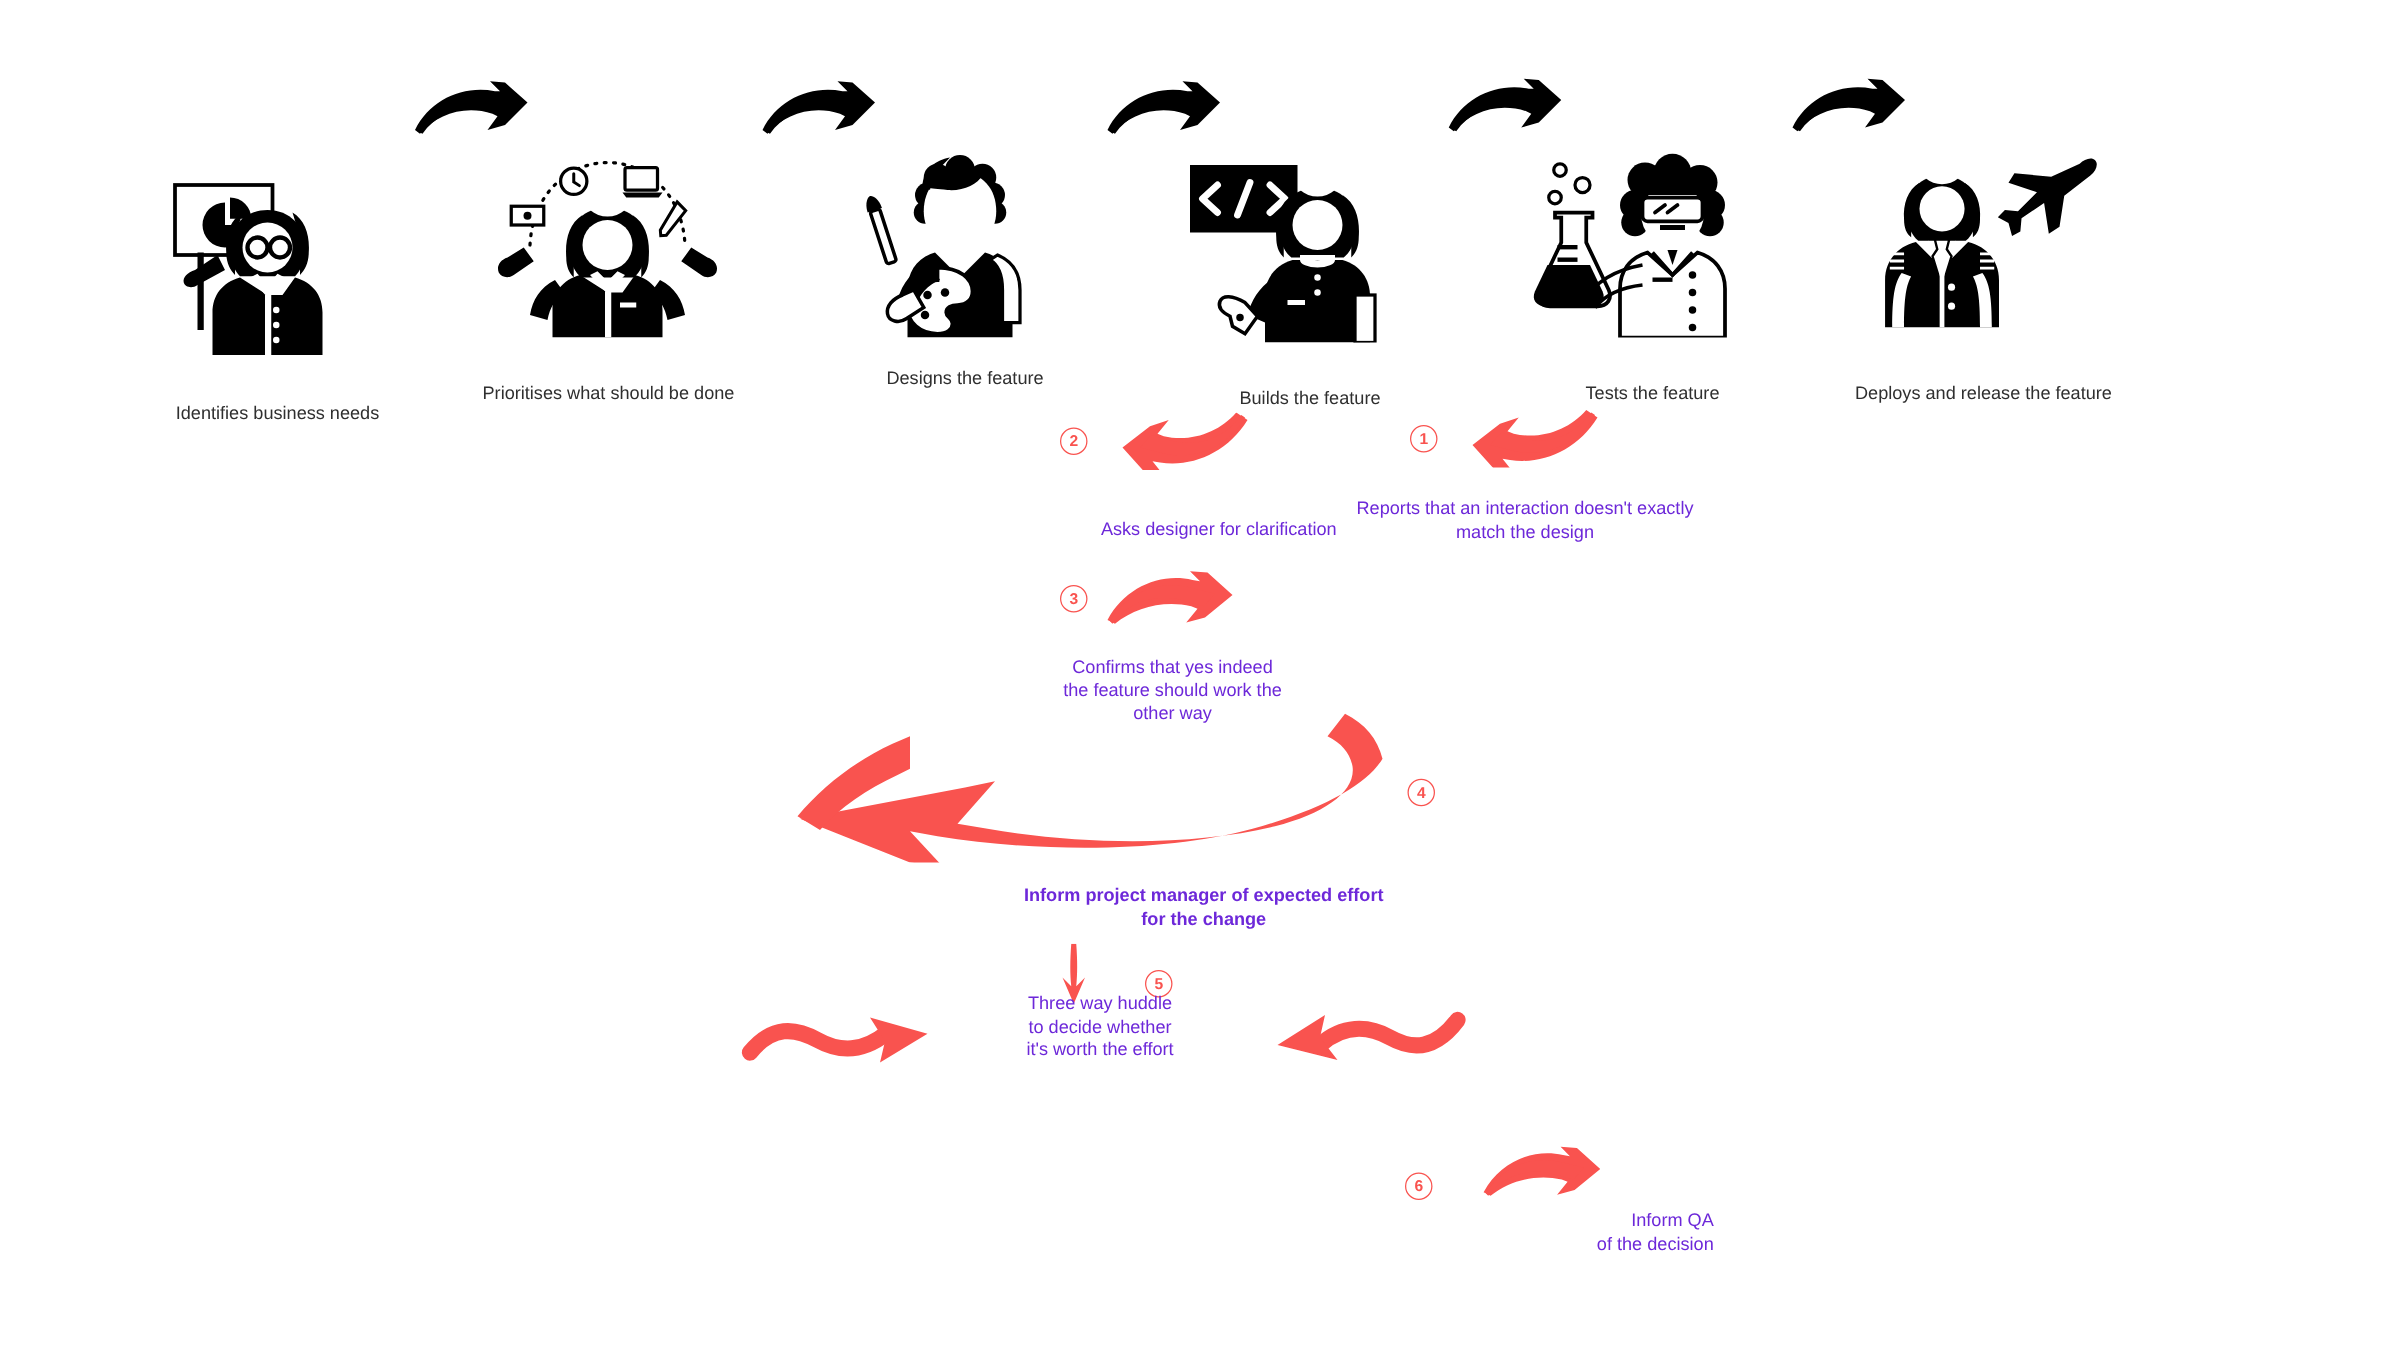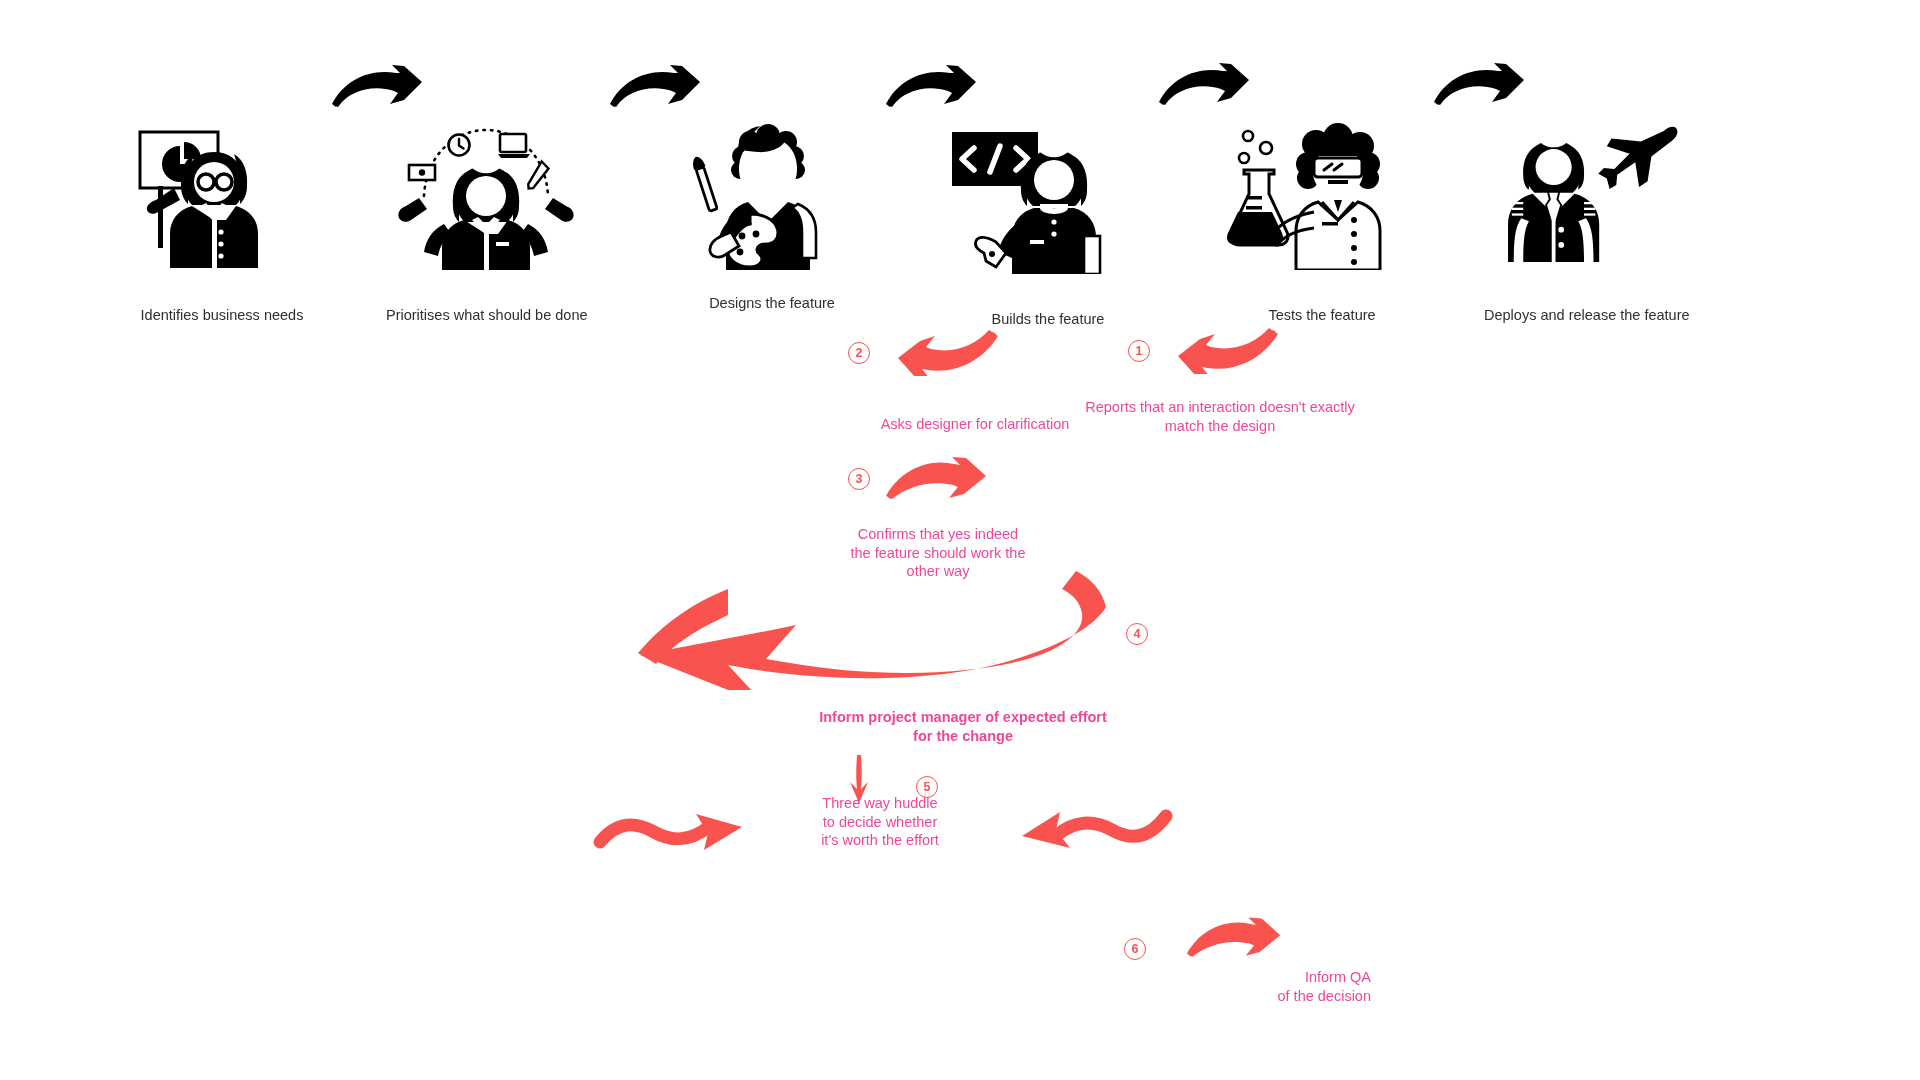--- a/index.html
+++ b/index.html
@@ -42,21 +42,21 @@
     position: absolute;
     width: 120px;
     height: 46px;
   }
 
   
   .ann-text {
     position: absolute;
     font-size: 14.5px;
     line-height: 18.5px;
-    color: #ec4899;
+    color: #6d28d9;
     text-align: center;
     white-space: pre-line;
   }
   .num-badge {
     position: absolute;
     width: 22px;
     height: 22px;
     border: 1.6px solid #F9534F;
     border-radius: 50%;
     color: #F9534F;
@@ -95,21 +95,21 @@
     <path fill="#000" d="M4 41 C18 17 44 8 68 14 L86 19 L78 28 L62 24 C40 19 20 26 8 43 Z"></path>
   </svg></div>
       <div class="flow-arrow" style="left: 1432px; top: 62px;"><svg viewBox="0 0 120 46" width="120" height="46">
     <path fill="#000" d="M2 40 C14 16 40 4 66 9 L70 9 L62 1 L74 2 L92 18 L74 36 L60 40 L68 29 L64 27
          C42 20 20 27 6 43 Z"></path>
     <path fill="#000" d="M4 41 C18 17 44 8 68 14 L86 19 L78 28 L62 24 C40 19 20 26 8 43 Z"></path>
   </svg></div>
     </div>
 
   <div id="stages-layer">
-      <div class="stage" style="left: 122px; top: 120px;">
+      <div class="stage" style="left: 122px; top: 136px;">
         <div>
           <svg class="stage-art" viewBox="0 0 200 150">
     <g fill="none" stroke="#000" stroke-width="3">
       <rect x="18" y="12" width="78" height="56"></rect>
     </g>
     <rect x="36" y="66" width="5" height="62" fill="#000"></rect>
     <g fill="#000">
       <path d="M58 26 a18 18 0 1 0 18 18 h-18 z"></path>
       <path d="M62 22 a17 17 0 0 1 17 17 h-17 z"></path>
     </g>

